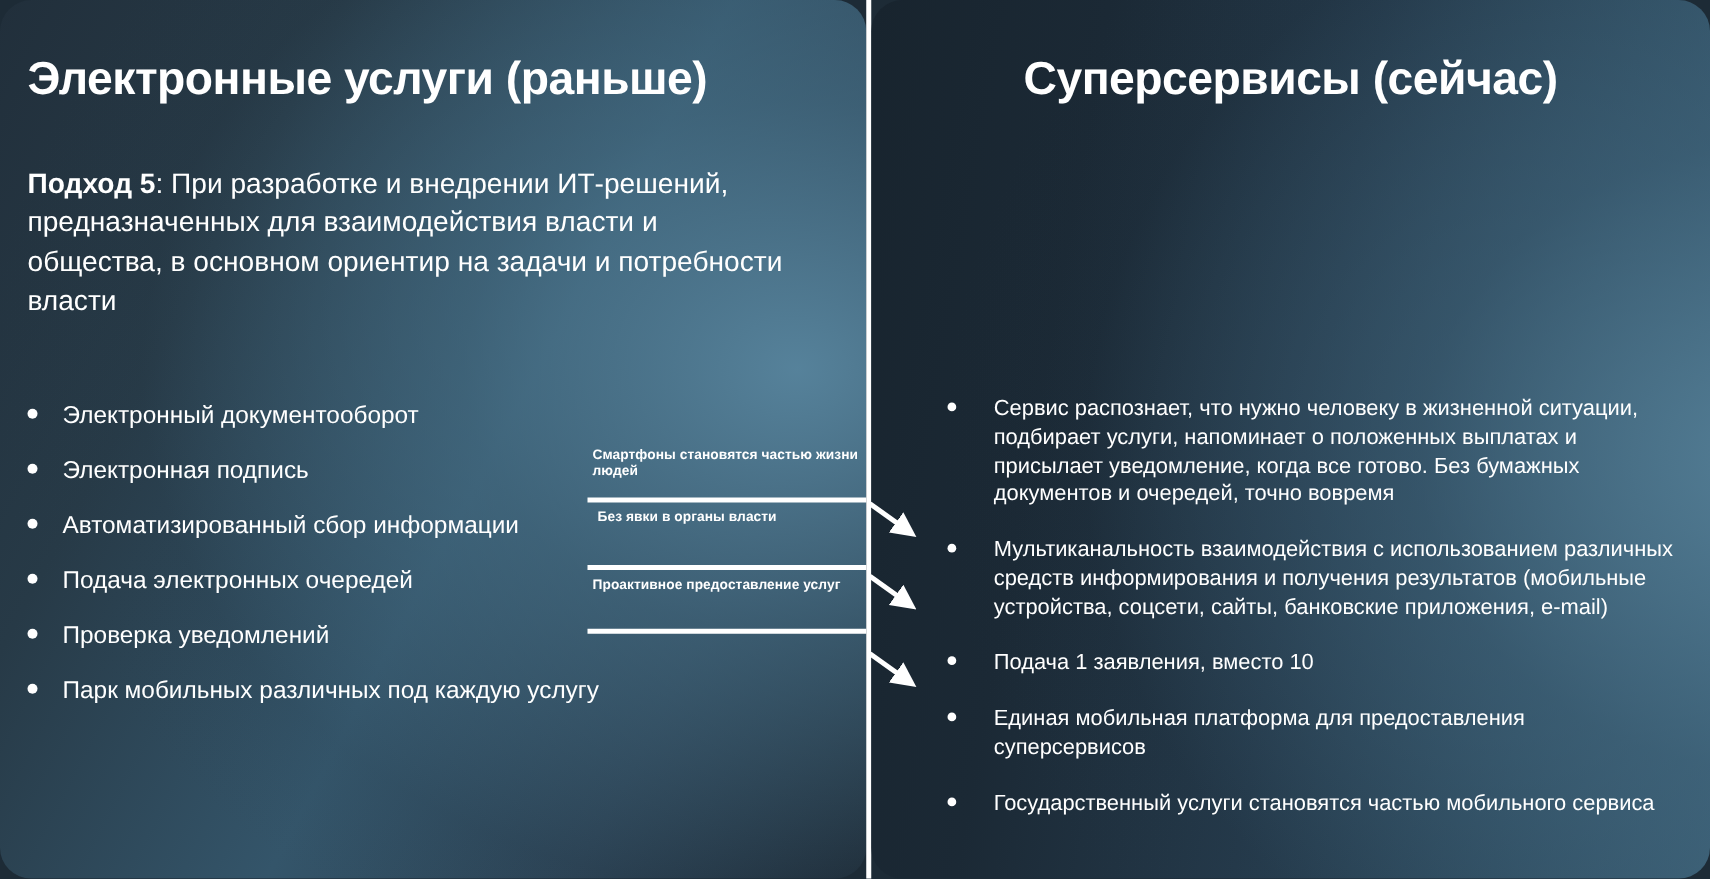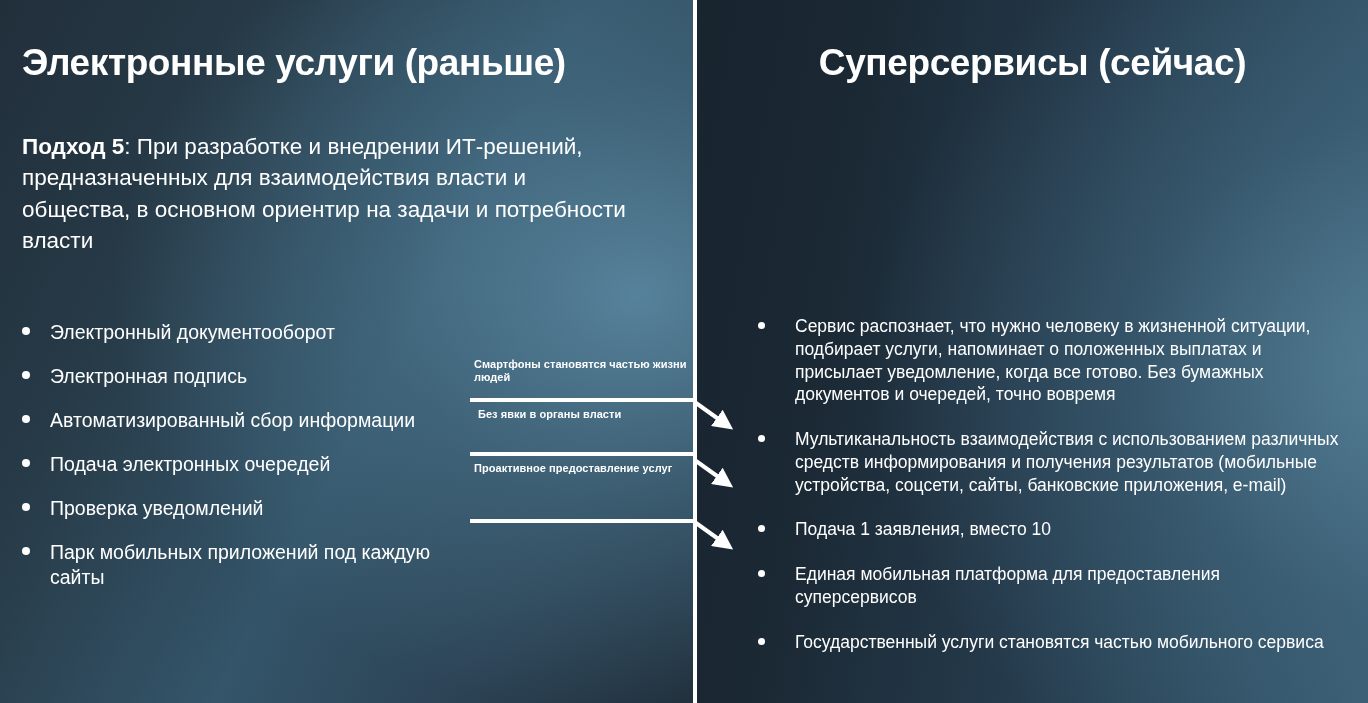--- a/index.html
+++ b/index.html
@@ -17,20 +17,21 @@
     color: #ffffff;
     -webkit-font-smoothing: antialiased;
   }
 
   
   .panel {
     position: absolute;
     top: 0;
     height: 703px;
     overflow: hidden;
+    border-radius: 25px;
   }
   #panel-left {
     left: 0;
     width: 693px;
     background:
       radial-gradient(120% 95% at 92% 42%, rgba(88,133,158,0.95) 0%, rgba(72,113,136,0.55) 32%, rgba(40,62,78,0.06) 63%, rgba(32,48,60,0) 78%),
       linear-gradient(118deg, #212f3b 0%, #273a47 26%, #34556a 55%, #2c4355 78%, #1f2d39 100%);
   }
   #panel-right {
     left: 697px;
@@ -133,21 +134,21 @@
     line-height: 1.22;
     letter-spacing: 0.05px;
   }
   .callout-rule {
     height: 4px;
     background: #ffffff;
     width: 225px;
   }
   #callout-0 { height: 46px; }
   #callout-1 { height: 50px; padding-left: 8px; }
-  #callout-2 { height: 63px; padding-left: 4px; }
+  #callout-2 { height: 47px; padding-left: 4px; }
 
   
   #arrows {
     position: absolute;
     left: 693px;
     top: 390px;
     width: 80px;
     height: 175px;
     pointer-events: none;
   }
@@ -179,21 +180,21 @@
       <li>
         <span class="bullet-dot"></span>
         <span class="bullet-text">Подача электронных очередей</span>
       </li>
       <li>
         <span class="bullet-dot"></span>
         <span class="bullet-text">Проверка уведомлений</span>
       </li>
       <li>
         <span class="bullet-dot"></span>
-        <span class="bullet-text">Парк мобильных приложений под каждую сайты</span>
+        <span class="bullet-text">Парк мобильных различных под каждую услугу</span>
       </li>
     </ul>
 
     <div id="callouts">
       <div class="callout" id="callout-0">Смартфоны становятся частью жизни людей</div>
       <div class="callout-rule"></div>
       <div class="callout" id="callout-1">Без явки в органы власти</div>
       <div class="callout-rule"></div>
       <div class="callout" id="callout-2">Проактивное предоставление услуг</div>
       <div class="callout-rule"></div>

